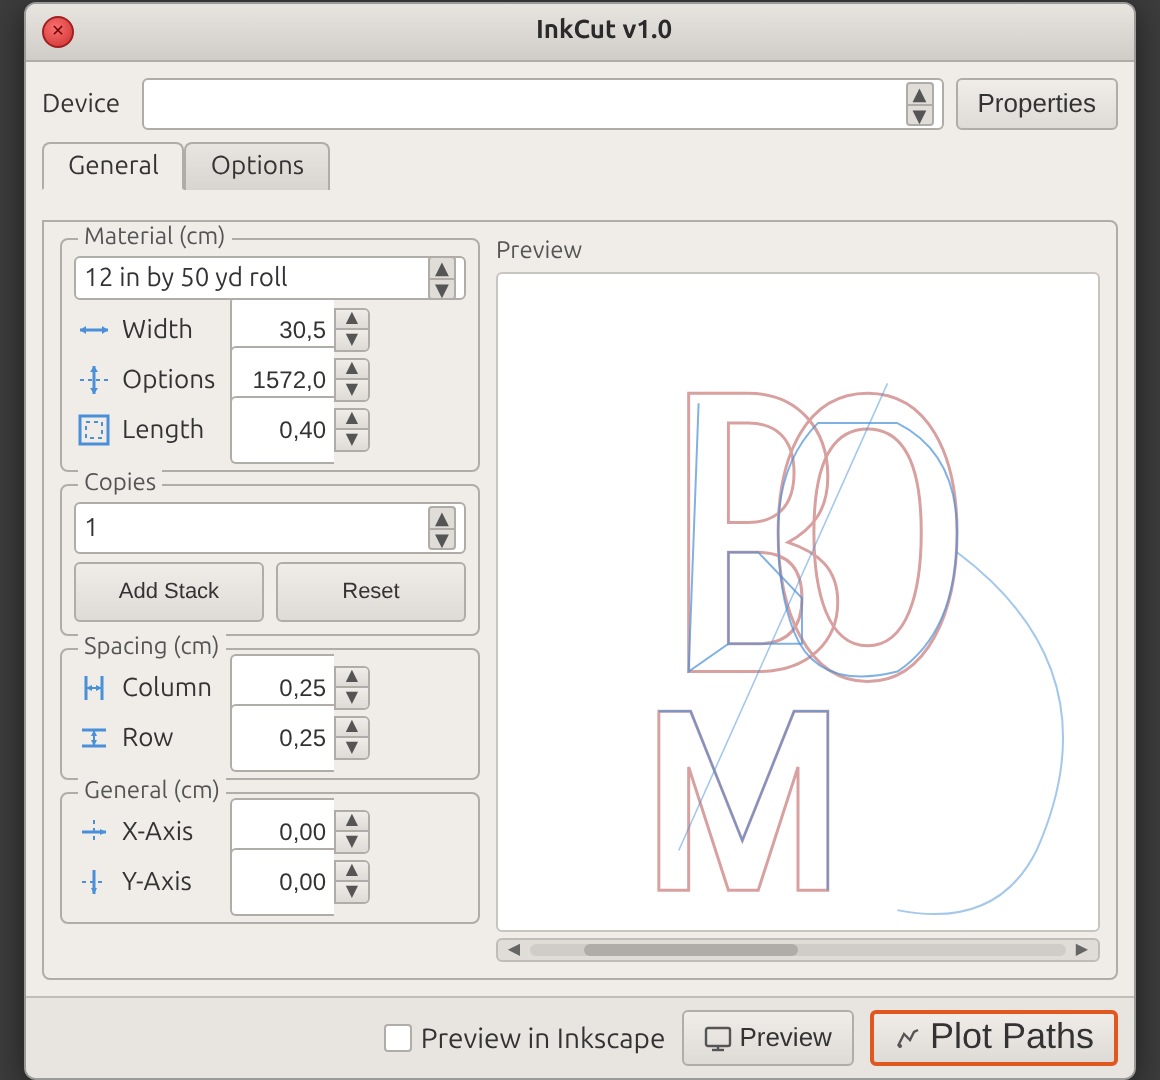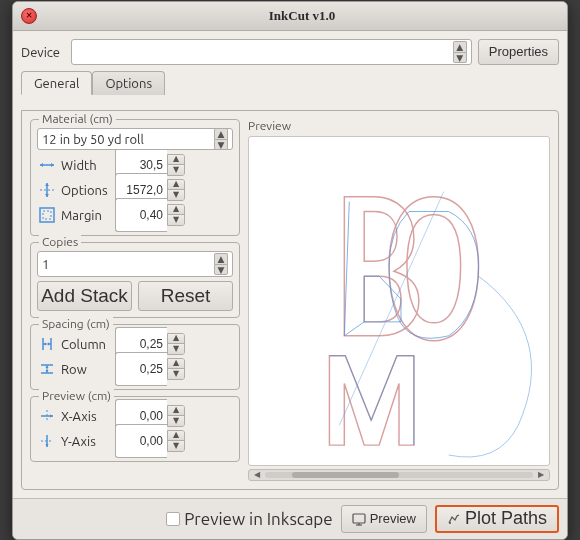--- a/index.html
+++ b/index.html
@@ -20,21 +20,20 @@
       width: 556px;
       box-shadow: 0 4px 16px rgba(0,0,0,0.5);
       overflow: hidden;
     }
     .titlebar {
       background: linear-gradient(to bottom, #e8e4e0, #d0ccc8);
       border-bottom: 1px solid #b0aca8;
       padding: 6px 8px;
       display: flex;
       gap: 8px;
-      font-family: Liberation Serif, serif;
     }
     .titlebar-close {
       width: 16px; height: 16px;
       background: radial-gradient(circle at 40% 35%, #f87070, #d03030);
       border-radius: 50%;
       border: 1px solid #a02020;
       cursor: pointer;
       display: flex; align-items: center; justify-content: center;
     }
     .titlebar-close::after {
@@ -251,21 +250,21 @@
       gap: 6px;
       margin-top: 2px;
     }
     .action-btn {
       flex: 1;
       height: 30px;
       background: linear-gradient(to bottom, #f0ece8, #dedad6);
       border: 1px solid #b0aca8;
       border-radius: 3px;
       cursor: pointer;
-      font-size: 19px;
+      font-size: 11px;
       color: #333;
     }
     .preview-area {
       border: 1px solid #c8c4c0;
       border-radius: 3px;
       background: #fff;
       height: 330px;
       position: relative;
       overflow: hidden;
     }
@@ -327,21 +326,21 @@
       border-radius: 3px;
       cursor: pointer;
       font-size: 13px;
       color: #333;
     }
     .spacer { flex: 1; }
     .preview-check-row {
       display: flex;
       align-items: center;
       gap: 4px;
-      font-size: 17px;
+      font-size: 14px;
       color: #333;
       padding-left: 27px;
     }
     .checkbox {
       width: 14px;
       height: 14px;
       border: 1px solid #b0aca8;
       background: #fff;
       border-radius: 2px;
     }
@@ -475,21 +474,21 @@
               </div>
             </div>
 
             <div class="field-row">
               <div class="field-icon icon-margin">
                 <svg width="18" height="18" viewBox="0 0 18 18">
                   <rect x="2" y="2" width="14" height="14" fill="none" stroke="#4a90d9" stroke-width="1.5"></rect>
                   <rect x="5" y="5" width="8" height="8" fill="none" stroke="#4a90d9" stroke-width="1" stroke-dasharray="2,2"></rect>
                 </svg>
               </div>
-              <span class="field-label">Margin</span>
+              <span class="field-label">Length</span>
               <div class="spinbox">
                 <input class="spinbox-input" type="text" value="0,40" style="">
                 <div class="spinbox-arrows">
                   <div class="spinbox-up">▲</div>
                   <div class="spinbox-down">▼</div>
                 </div>
               </div>
             </div>
           </div>
         </div>
@@ -551,21 +550,21 @@
                 <div class="spinbox-arrows">
                   <div class="spinbox-up">▲</div>
                   <div class="spinbox-down">▼</div>
                 </div>
               </div>
             </div>
           </div>
         </div>
 
         <div class="group-box">
-          <span class="group-box-label">Preview (cm)</span>
+          <span class="group-box-label">General (cm)</span>
           <div class="group-box-content">
 
             <div class="field-row">
               <div class="field-icon icon-xaxis">
                 <svg width="18" height="18" viewBox="0 0 18 18">
                   <line x1="3" y1="9" x2="15" y2="9" stroke="#4a90d9" stroke-width="1.5"></line>
                   <polygon points="15,9 12,7.5 12,10.5" fill="#4a90d9"></polygon>
                   <line x1="9" y1="3" x2="9" y2="15" stroke="#4a90d9" stroke-width="1" stroke-dasharray="2,2"></line>
                 </svg>
               </div>

